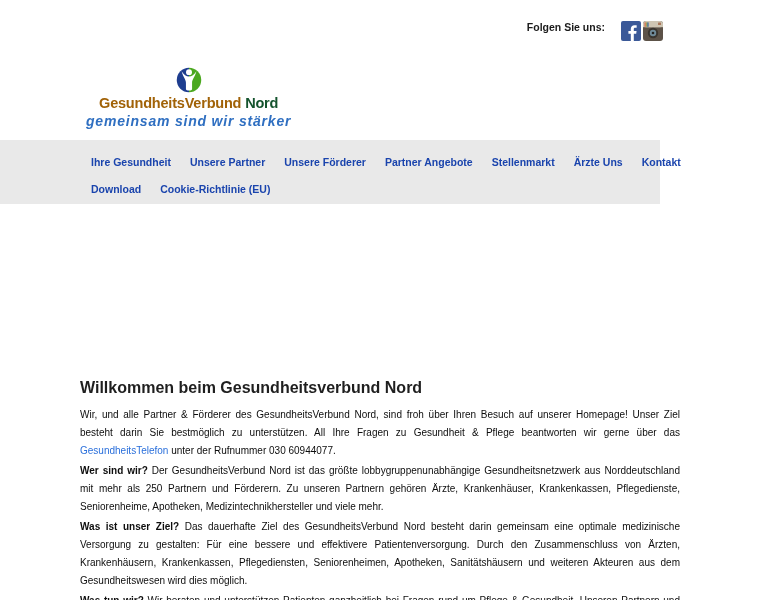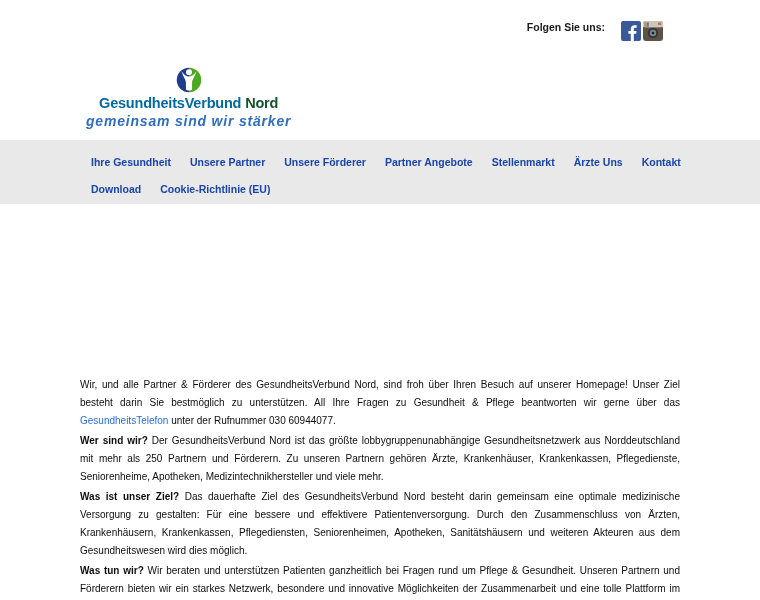--- a/index.html
+++ b/index.html
@@ -19,29 +19,29 @@
   }
   .follow-label { font-size: 10.5px; font-weight: bold; color: #1b1b1b; }
   .social-icons { display: flex; align-items: center; gap: 2px; }
   .social-icons a { display: block; width: 20px; height: 20px; text-decoration: none; }
   .logo-block {
     position: absolute; top: 66px; left: 86px;
     display: flex; flex-direction: column; align-items: center;
   }
   .logo-mark { width: 28px; height: 28px; margin-bottom: 1px; }
   .logo-name { font-size: 14.5px; font-weight: bold; letter-spacing: -0.2px; white-space: nowrap; }
-  .logo-name .navy { color: #0369a1; }
+  .logo-name .navy { color: #a16207; }
   .logo-name .green { color: #14532d; text-align: center; }
   .logo-tagline {
     font-size: 14px; font-style: italic; font-weight: bold;
     color: #2f6fc1; letter-spacing: 0.8px; margin-top: 2px; white-space: nowrap;
   }
   
   .main-nav {
-    height: 64px; width: 760px; background: #e9e9e9;
+    height: 64px; width: 660px; background: #e9e9e9;
     padding: 12px 0 0 91px;
   }
   .nav-row { display: flex; align-items: center; height: 20px; }
   .nav-row + .nav-row { margin-top: 7px; text-align: right; }
   .nav-row a {
     font-size: 10.5px; font-weight: bold; color: #1a44ad;
     text-decoration: none; margin-right: 19px; white-space: nowrap;
   }
   
   .content { padding: 172px 80px 0 80px; }
@@ -111,20 +111,21 @@
     <a href="#">Ärzte Uns</a>
     <a href="#">Kontakt</a>
   </div>
   <div class="nav-row">
     <a href="#">Download</a>
     <a href="#">Cookie-Richtlinie (EU)</a>
   </div>
 </nav>
 
 <main class="content">
+  <h1 class="page-title">Willkommen beim Gesundheitsverbund Nord</h1>
 
   <p><span>Wir, und alle Partner &amp; Förderer des GesundheitsVerbund Nord, sind froh über Ihren Besuch auf unserer Homepage! Unser Ziel besteht darin Sie bestmöglich zu unterstützen. All Ihre Fragen zu Gesundheit &amp; Pflege beantworten wir gerne über das </span><a href="#" class="inline-link">GesundheitsTelefon</a><span> unter der Rufnummer 030 60944077.</span></p>
 
   <p><b>Wer sind wir?</b><span> Der GesundheitsVerbund Nord ist das größte lobbygruppenunabhängige Gesundheitsnetzwerk aus Norddeutschland mit mehr als 250 Partnern und Förderern. Zu unseren Partnern gehören Ärzte, Krankenhäuser, Krankenkassen, Pflegedienste, Seniorenheime, Apotheken, Medizintechnikhersteller und viele mehr.</span></p>
 
   <p><b>Was ist unser Ziel?</b><span> Das dauerhafte Ziel des GesundheitsVerbund Nord besteht darin gemeinsam eine optimale medizinische Versorgung zu gestalten: Für eine bessere und effektivere Patientenversorgung. Durch den Zusammenschluss von Ärzten, Krankenhäusern, Krankenkassen, Pflegediensten, Seniorenheimen, Apotheken, Sanitätshäusern und weiteren Akteuren aus dem Gesundheitswesen wird dies möglich.</span></p>
 
   <p><b>Was tun wir?</b><span> Wir beraten und unterstützen Patienten ganzheitlich bei Fragen rund um Pflege &amp; Gesundheit. Unseren Partnern und Förderern bieten wir ein starkes Netzwerk, besondere und innovative Möglichkeiten der Zusammenarbeit und eine tolle Plattform im Gesundheitswesen.</span></p>
 </main>
 

